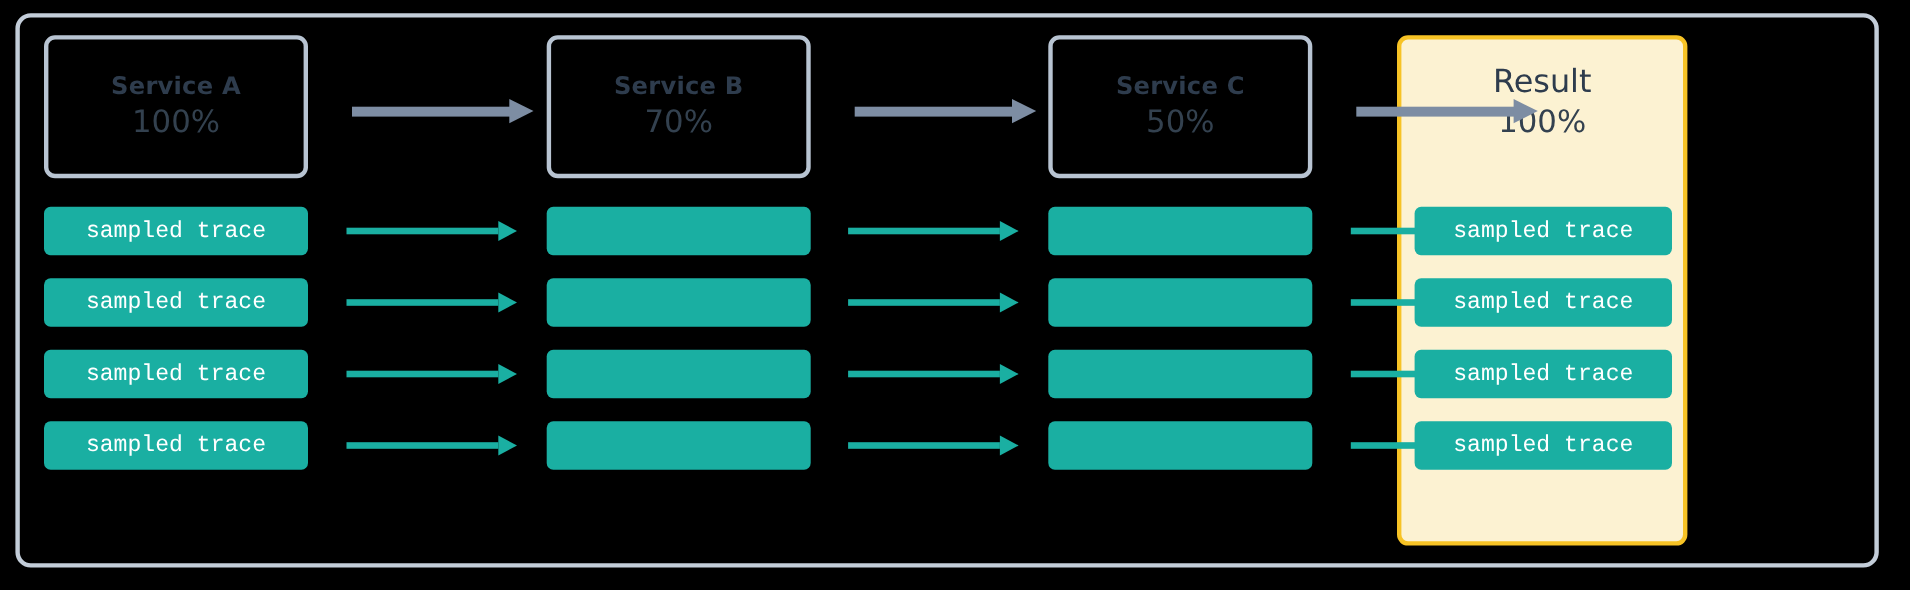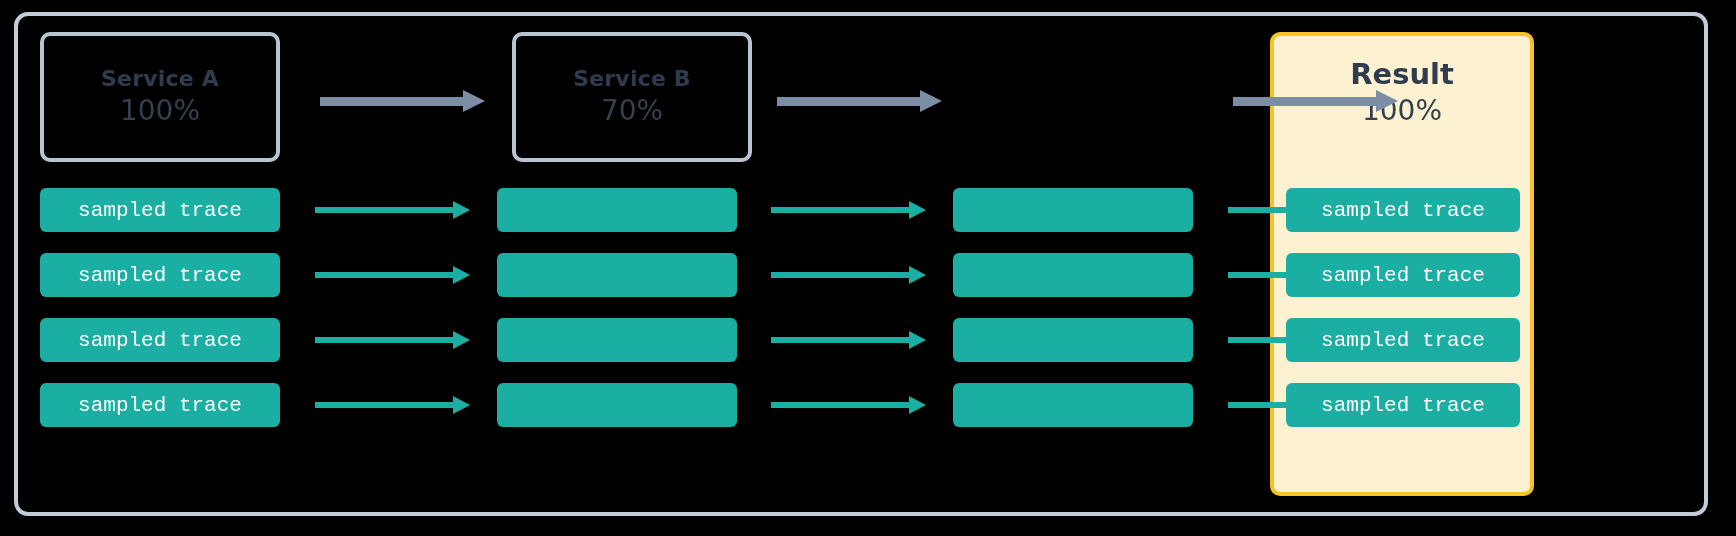--- a/index.html
+++ b/index.html
@@ -78,21 +78,21 @@
   .result-header {
     position: absolute;
     left: 0;
     top: 22px;
     width: 100%;
     text-align: center;
   }
   .result-title {
     color: #2e3c4d;
     font-size: 29px;
-    font-weight: bold;
+    font-weight: normal;
     line-height: 1.15;
   }
   .result-pct {
     color: #33414f;
     font-size: 28px;
     line-height: 1.3;
     margin-top: 2px;
   }
 
   
@@ -171,25 +171,29 @@
       <div class="result-title">Result</div>
       <div class="result-pct">100%</div>
     </div>
   </div>
 
   <div class="service-box" style="left:40px;">
     <div class="service-title">Service A</div>
     <div class="service-pct">100%</div>
   </div>
 
-  <div class="service-box" style="left:512px;">
+  <div class="service-box" style="left:497px;">
     <div class="service-title">Service B</div>
     <div class="service-pct">70%</div>
   </div>
 
+  <div class="service-box" style="left:953px;">
+    <div class="service-title">Service C</div>
+    <div class="service-pct">50%</div>
+  </div>
 
   <div class="gray-arrow" style="left:320px; width:165px;">
     <div class="shaft" style="width:145px;"></div>
     <div class="head" style="left:143px;"></div>
   </div>
 
   <div class="gray-arrow" style="left:777px; width:165px;">
     <div class="shaft" style="width:145px;"></div>
     <div class="head" style="left:143px;"></div>
   </div>

